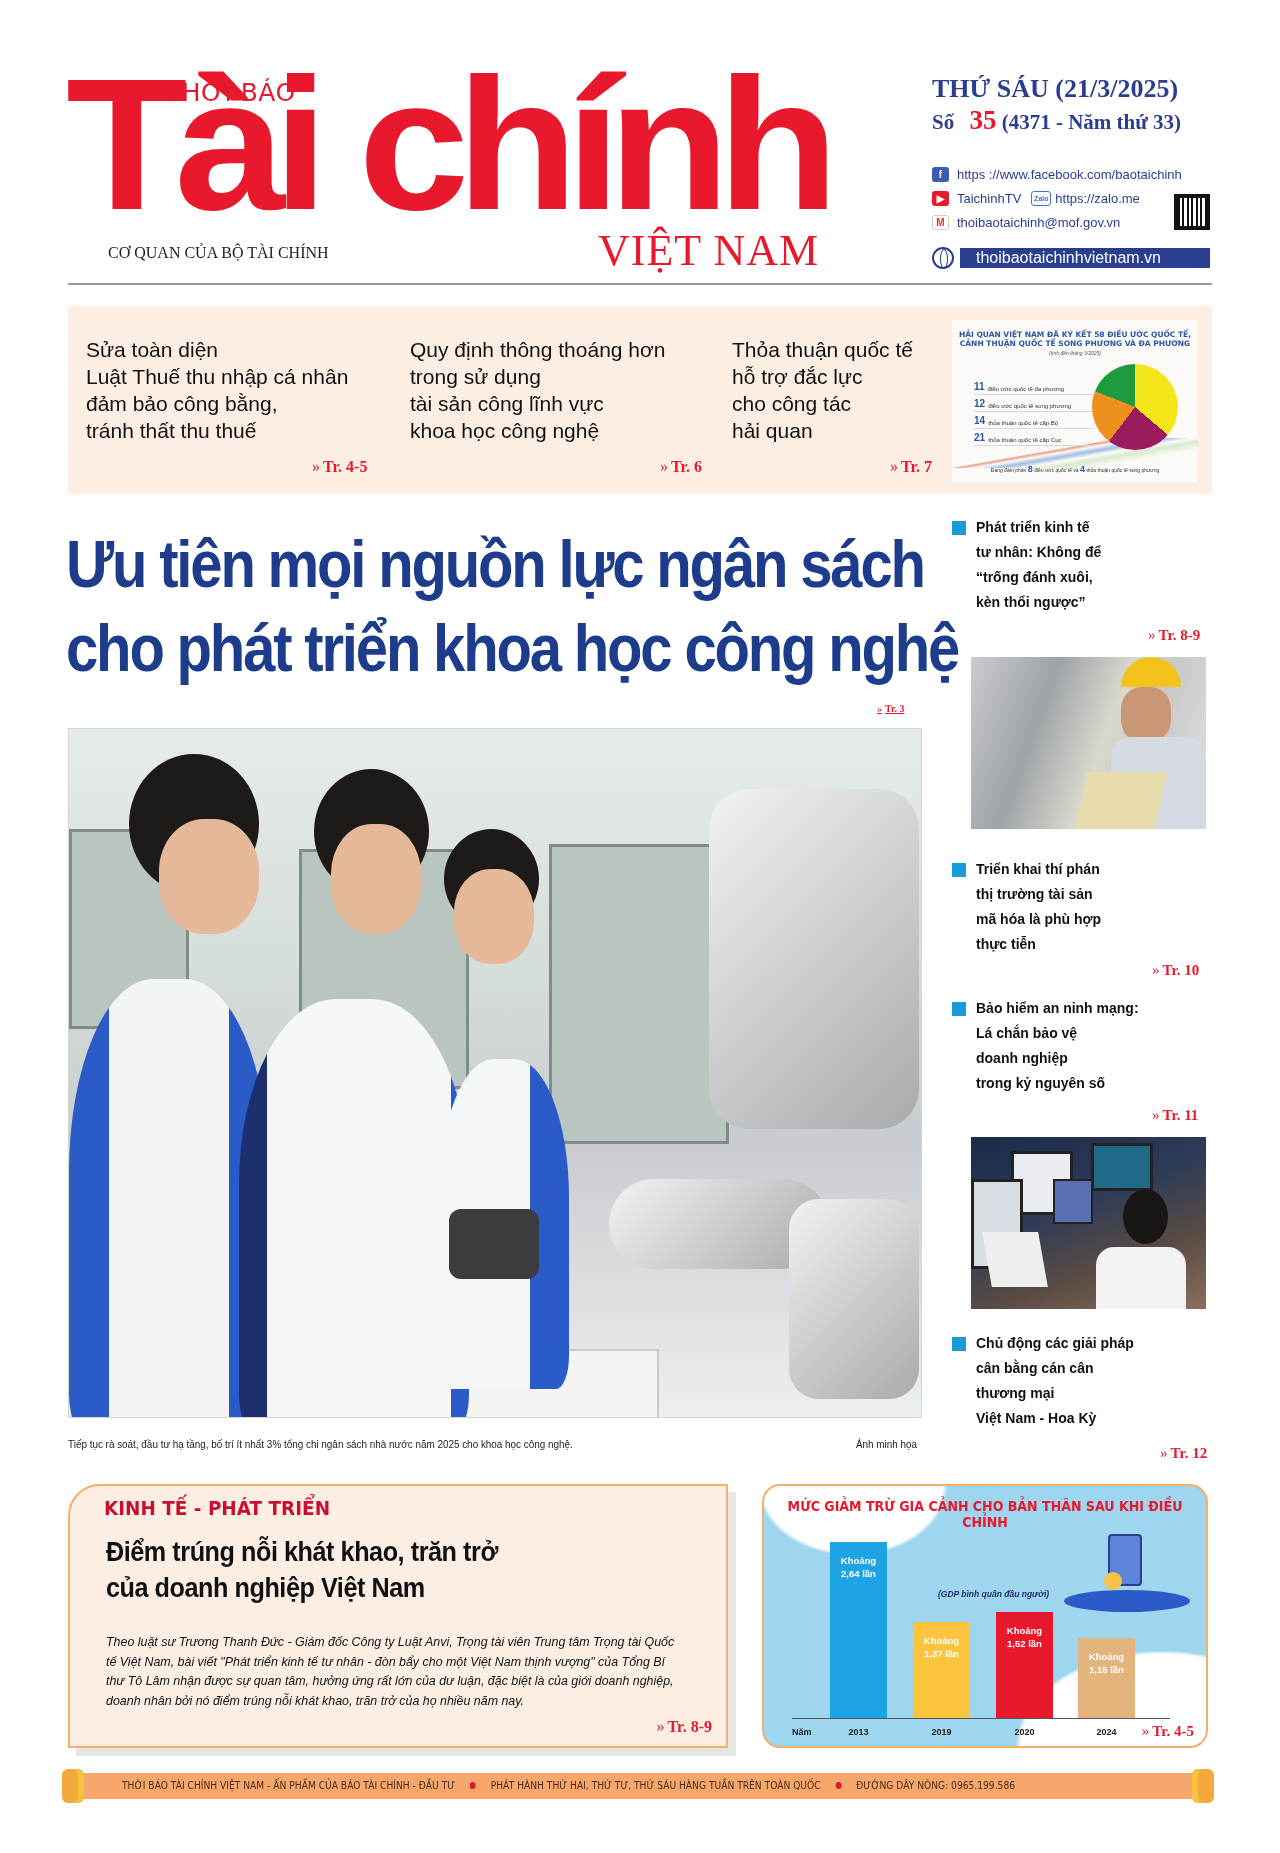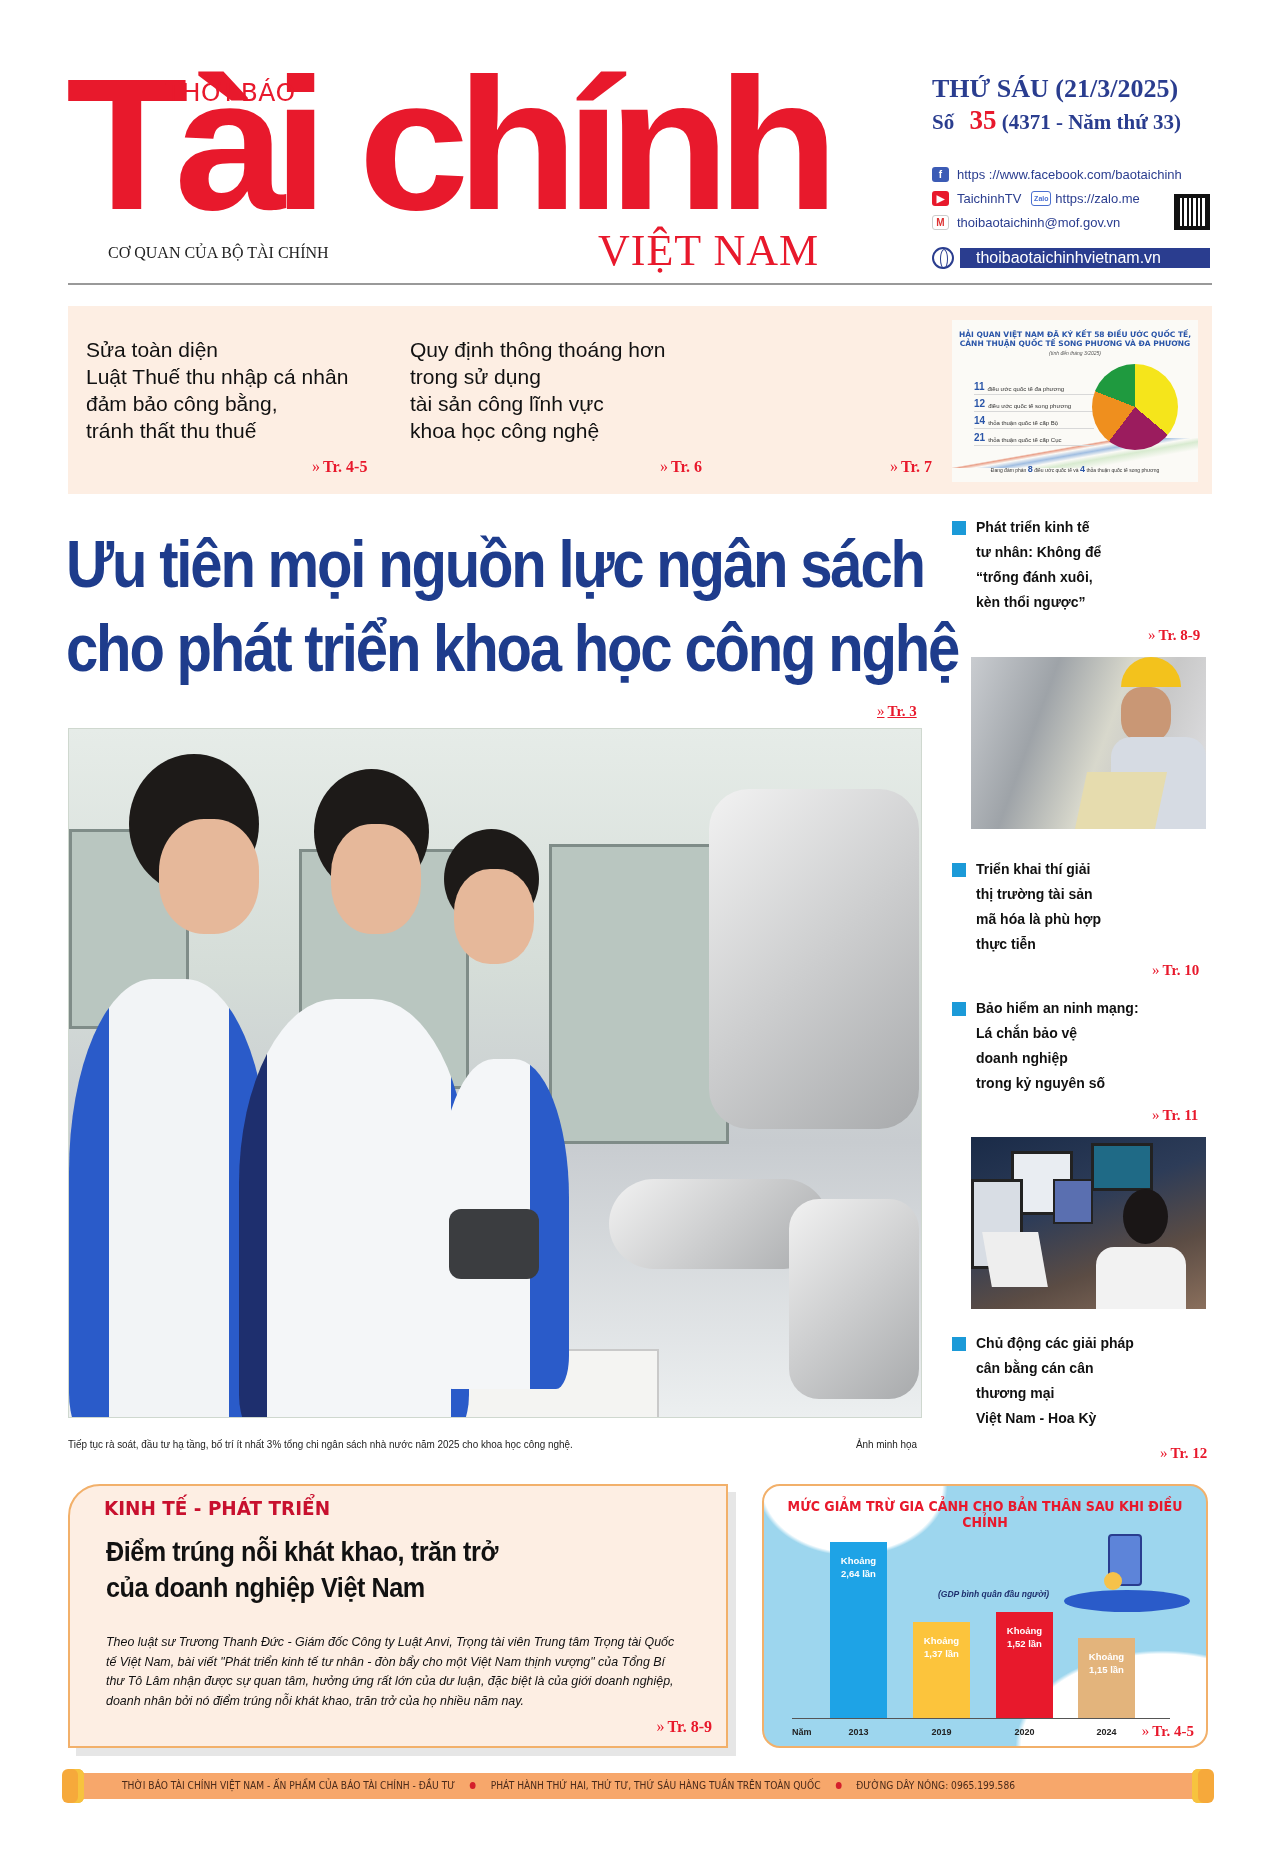--- a/index.html
+++ b/index.html
@@ -54,21 +54,21 @@
   .ib-pie { position: absolute; left: 140px; top: 44px; width: 86px; height: 86px; border-radius: 50%;
             background: conic-gradient(#f5e51b 0 36.2%, #9b1c5e 36.2% 60.3%, #ef8f1e 60.3% 81%, #1f9a3f 81% 100%); }
   .ib-waves { position: absolute; left: 0; top: 118px; width: 100%; height: 30px;
               background: linear-gradient(170deg, transparent 40%, #e27a5b 42%, transparent 46%, #7aa4d8 52%, transparent 58%, #c9e4c0 64%, transparent 75%); opacity: 0.7; }
   .ib-foot { position: absolute; left: 0; bottom: 8px; width: 100%; text-align: center; font-size: 5px; color: #333; }
   .ib-foot b { color: #2a55a8; font-size: 9px; }
 
   
   .headline { position: absolute; left: 66px; top: 522px; width: 860px; font-family: "Liberation Sans", sans-serif; font-weight: bold; color: #1e3c8c; font-size: 66px; line-height: 84px; letter-spacing: -2.5px; transform: scaleX(0.88); transform-origin: left top; }
   .headline .hl-line { display: block; white-space: nowrap; }
-  .tr-main { left: 877px; top: 703px; font-size: 15px; text-decoration: underline; }
+  .tr-main { left: 877px; top: 703px; font-size: 10px; text-decoration: underline; }
 
   
   .main-photo { position: absolute; left: 68px; top: 728px; width: 854px; height: 690px; overflow: hidden; border: 1px solid #cfd8cf;
                 background: linear-gradient(180deg, #e6ece8 0%, #d5ddd8 35%, #c8ccd0 60%, #eceff0 100%); }
   .ph-window { position: absolute; background: #b9c6c0; border: 3px solid #7f8c88; }
   .ph-person { position: absolute; border-radius: 42% 42% 10% 10%; }
   .ph-head { position: absolute; border-radius: 50%; background: #1d1a18; }
   .ph-face { position: absolute; border-radius: 45%; background: #e6b89a; }
   .ph-robot { position: absolute; border-radius: 40px; background: linear-gradient(135deg, #f2f2f2, #a8aaac); }
   .ph-table { position: absolute; background: #f4f4f2; border: 2px solid #c9c9c9; }
@@ -171,20 +171,26 @@
   <span class="tr tr1">Tr. 4-5</span>
 
   <div class="teaser t2">
     <span class="teaser-line">Quy định thông thoáng hơn</span>
     <span class="teaser-line">trong sử dụng</span>
     <span class="teaser-line">tài sản công lĩnh vực</span>
     <span class="teaser-line">khoa học công nghệ</span>
   </div>
   <span class="tr tr2">Tr. 6</span>
 
+  <div class="teaser t3">
+    <span class="teaser-line">Thỏa thuận quốc tế</span>
+    <span class="teaser-line">hỗ trợ đắc lực</span>
+    <span class="teaser-line">cho công tác</span>
+    <span class="teaser-line">hải quan</span>
+  </div>
   <span class="tr tr3">Tr. 7</span>
 
   <div class="infobox">
     <div class="ib-title">
       <div>HẢI QUAN VIỆT NAM ĐÃ KÝ KẾT 58 ĐIỀU ƯỚC QUỐC TẾ,</div>
       <div>CẢNH THUẬN QUỐC TẾ SONG PHƯƠNG VÀ ĐA PHƯƠNG</div>
     </div>
     <div class="ib-sub">(tính đến tháng 3/2025)</div>
     <div class="ib-waves"></div>
     <div class="ib-items">
@@ -255,21 +261,21 @@
 
 <div class="side-photo1">
   <div style="position:absolute;left:150px;top:0;width:60px;height:30px;border-radius:30px 30px 0 0;background:#f3c21c;"></div>
   <div style="position:absolute;left:150px;top:30px;width:50px;height:55px;border-radius:40%;background:#c99775;"></div>
   <div style="position:absolute;left:140px;top:80px;width:95px;height:92px;background:#d6dbe3;border-radius:20px 20px 0 0;"></div>
   <div style="position:absolute;left:110px;top:115px;width:80px;height:57px;background:#e6dcae;transform:skewX(-12deg);"></div>
 </div>
 
 <div class="side-item" style="top:857px;">
   <span class="bullet"></span>
-  <span class="s-line">Triển khai thí giải</span>
+  <span class="s-line">Triển khai thí phán</span>
   <span class="s-line">thị trường tài sản</span>
   <span class="s-line">mã hóa là phù hợp</span>
   <span class="s-line">thực tiễn</span>
 </div>
 <span class="tr side-tr" style="left:1152px;top:962px;">Tr. 10</span>
 
 <div class="side-item" style="top:996px;">
   <span class="bullet"></span>
   <span class="s-line">Bảo hiểm an ninh mạng:</span>
   <span class="s-line">Lá chắn bảo vệ</span>

